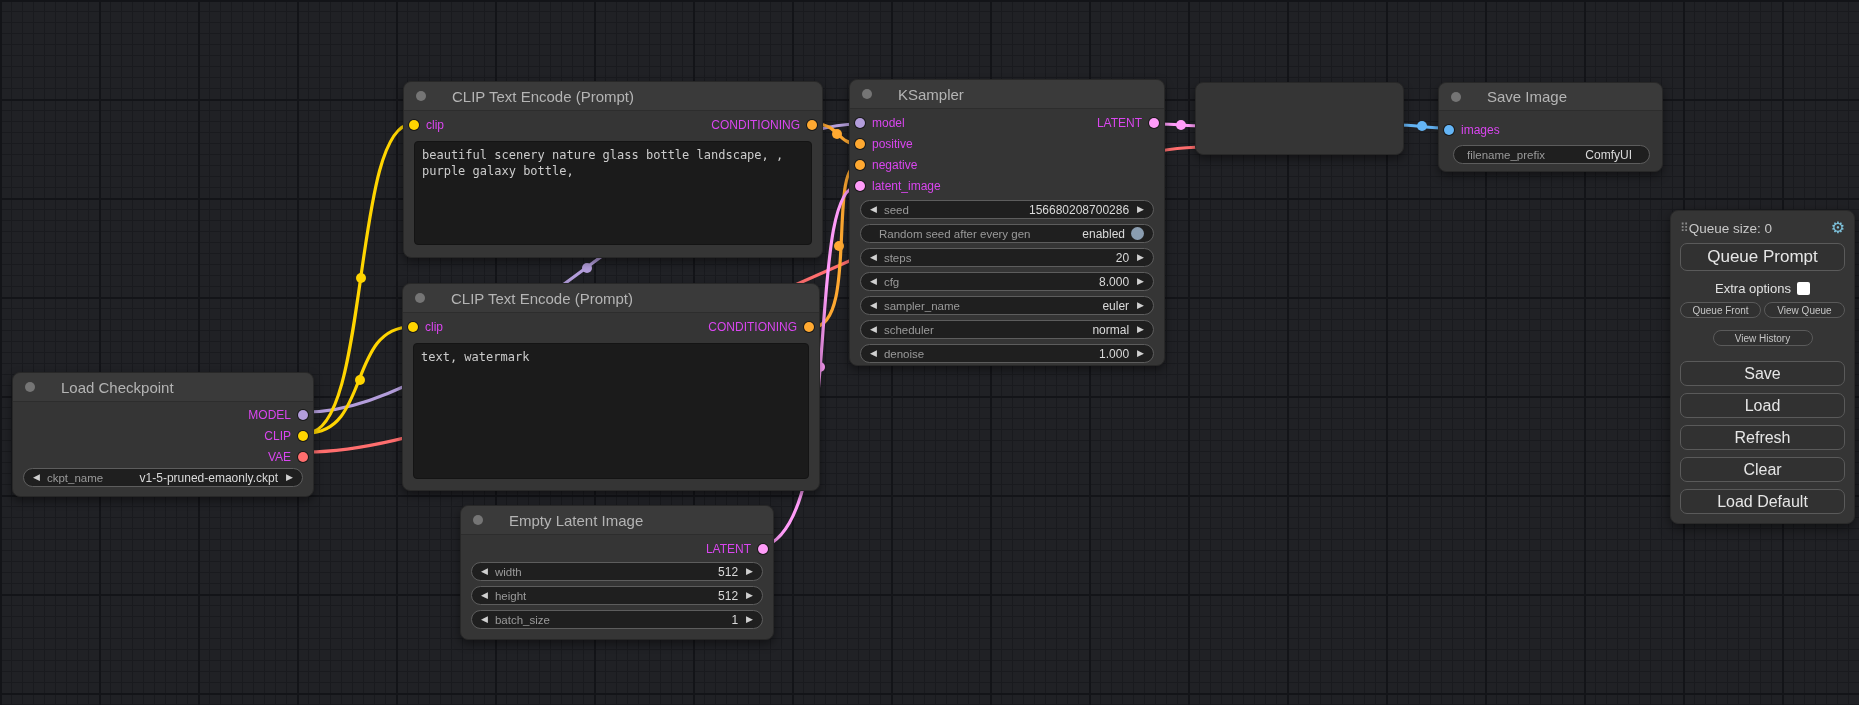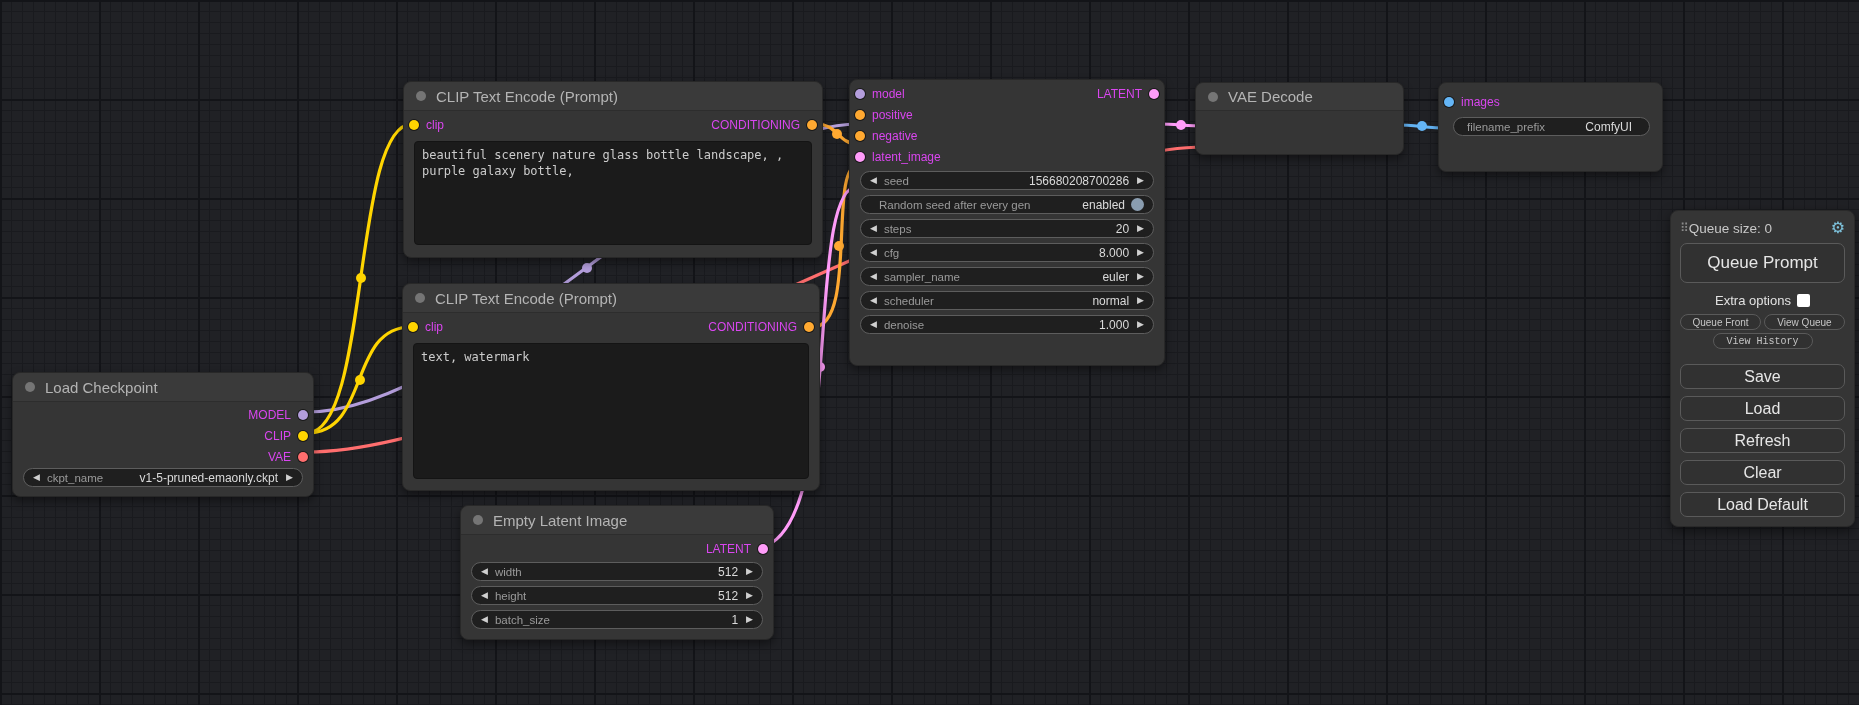--- a/index.html
+++ b/index.html
@@ -13,21 +13,21 @@
       linear-gradient(to right, #191a1e 0 1px, transparent 1px),
       linear-gradient(to bottom, #191a1e 0 1px, transparent 1px);
     background-size: 99px 99px, 99px 99px, 11px 11px, 11px 11px;
   }
   svg.wires { position:absolute; left:0; top:0; z-index:1; pointer-events:none; }
   svg.wires path { fill:none; stroke-width:3.2; stroke-linecap:round; }
 
   .node { position:absolute; z-index:2; background:#353535;
           border:1px solid #282828; border-radius:8px;
           box-shadow:0 4px 10px rgba(0,0,0,.45); }
-  .ntitle { height:29px; display:flex; align-items:center; gap:10px; padding:0 12px;
+  .ntitle { height:29px; display:flex; align-items:center; gap:26px; padding:0 12px;
             border-bottom:1px solid #2d2d2d; border-radius:8px 8px 0 0; background:#3a3a3a;
             color:#b4b4b4; font-size:15px; white-space:nowrap; }
   .tdot { width:10px; height:10px; border-radius:50%; background:#757575; flex:0 0 auto; }
 
   .iorow { display:flex; align-items:center; height:21px; padding:0 5px; }
   .irow  { display:flex; align-items:center; gap:7px; height:21px; padding-left:5px; }
   .orow  { display:flex; align-items:center; gap:7px; height:21px; justify-content:flex-end; padding-right:5px; }
   .ingrp { display:flex; align-items:center; gap:7px; }
   .outgrp{ display:flex; align-items:center; gap:7px; margin-left:auto; }
   .slabel{ color:#d946ef; font-size:12px; white-space:nowrap; }
@@ -51,27 +51,27 @@
             background:#353535; border:1px solid #2a2a2a; border-radius:8px;
             box-shadow:0 4px 12px rgba(0,0,0,.5); padding:7px 9px 9px; }
   .qhead  { display:flex; align-items:center; height:20px; margin-bottom:5px; color:#c8c8c8; font-size:13.5px; }
   .qdrag  { color:#8a8a8a; font-size:12px; cursor:grab; }
   .qtitle { flex:1; text-align:left; }
   .qgear  { color:#7ec3dd; font-size:16px; line-height:1; cursor:pointer; }
   .qbtn   { display:flex; align-items:center; justify-content:center; width:100%;
             background:#313131; border:1px solid #5a5a5a; border-radius:7px;
             color:#e6e6e6; cursor:pointer; }
   .qbig   { height:25px; font-size:16px; margin-bottom:7px; }
-  .qprompt{ height:40px; font-size:17px; margin-bottom:8px; }
+  .qprompt{ height:28px; font-size:17px; margin-bottom:8px; }
   .qextra { display:flex; align-items:center; justify-content:center; gap:6px;
             height:18px; margin-bottom:5px; color:#e2e2e2; font-size:13px; }
   .qcheck { width:13px; height:13px; background:#ffffff; border-radius:2px; cursor:pointer; }
   .qsmallrow { display:flex; gap:3px; margin-bottom:3px; }
   .qsmall { height:16px; font-size:10px; border-radius:9px; color:#c6c6c6; flex:1; }
-  .qhist  { width:100px; margin:3px auto 15px;font-family:Liberation Mono, monospace; }
+  .qhist  { width:100px; margin:12px auto 15px; }
 </style>
 </head>
 <body>
 
 <div class="canvas">
 
   <svg class="wires" width="1859" height="705">
     <path d="M307,412 C474,412 700,124 858,124" stroke="#b39ddb"></path>
     <path d="M307,433 C370,433 352,124 412,124" stroke="#ffd500"></path>
     <path d="M307,433 C370,433 348,327 411,327" stroke="#ffd500"></path>
@@ -149,20 +149,24 @@
         </div>
       <div class="outgrp">
           <span class="slabel">CONDITIONING</span>
           <span class="port c-cond"></span>
         </div>
     </div>
     <div class="prompt" style="height:136px">text, watermark</div>
   </div>
 
   <div class="node" style="left:849px;top:79px;width:316px;height:287px">
+    <div class="ntitle">
+      <span class="tdot"></span>
+      <span>KSampler</span>
+    </div>
     <div style="padding-top:3px">
       <div class="iorow">
         <div class="ingrp">
             <span class="port c-model"></span>
             <span class="slabel">model</span>
           </div>
         <div class="outgrp">
             <span class="slabel">LATENT</span>
             <span class="port c-latent"></span>
           </div>
@@ -249,27 +253,27 @@
       <div class="widget">
         <span class="warrow">◀</span>
         <span class="wlabel">batch_size</span>
         <span class="wvalue">1</span>
         <span class="warrow">▶</span>
       </div>
     </div>
   </div>
 
   <div class="node" style="left:1195px;top:82px;width:209px;height:73px">
+  </div>
+
+  <div class="node" style="left:1438px;top:82px;width:225px;height:90px">
     <div class="ntitle" style="height:28px">
       <span class="tdot"></span>
-      <span>VAE Decode</span>
-    </div>
-  </div>
-
-  <div class="node" style="left:1438px;top:82px;width:225px;height:90px">
+      <span>Save Image</span>
+    </div>
     <div style="padding-top:7px">
       <div class="irow" style="height:24px">
           <span class="port c-image"></span>
           <span class="slabel">images</span>
         </div>
       <div class="widget" style="margin:3px 12px 0 14px">
         <span class="wlabel" style="margin-left:4px">filename_prefix</span>
         <span class="wvalue">ComfyUI</span>
       </div>
     </div>

